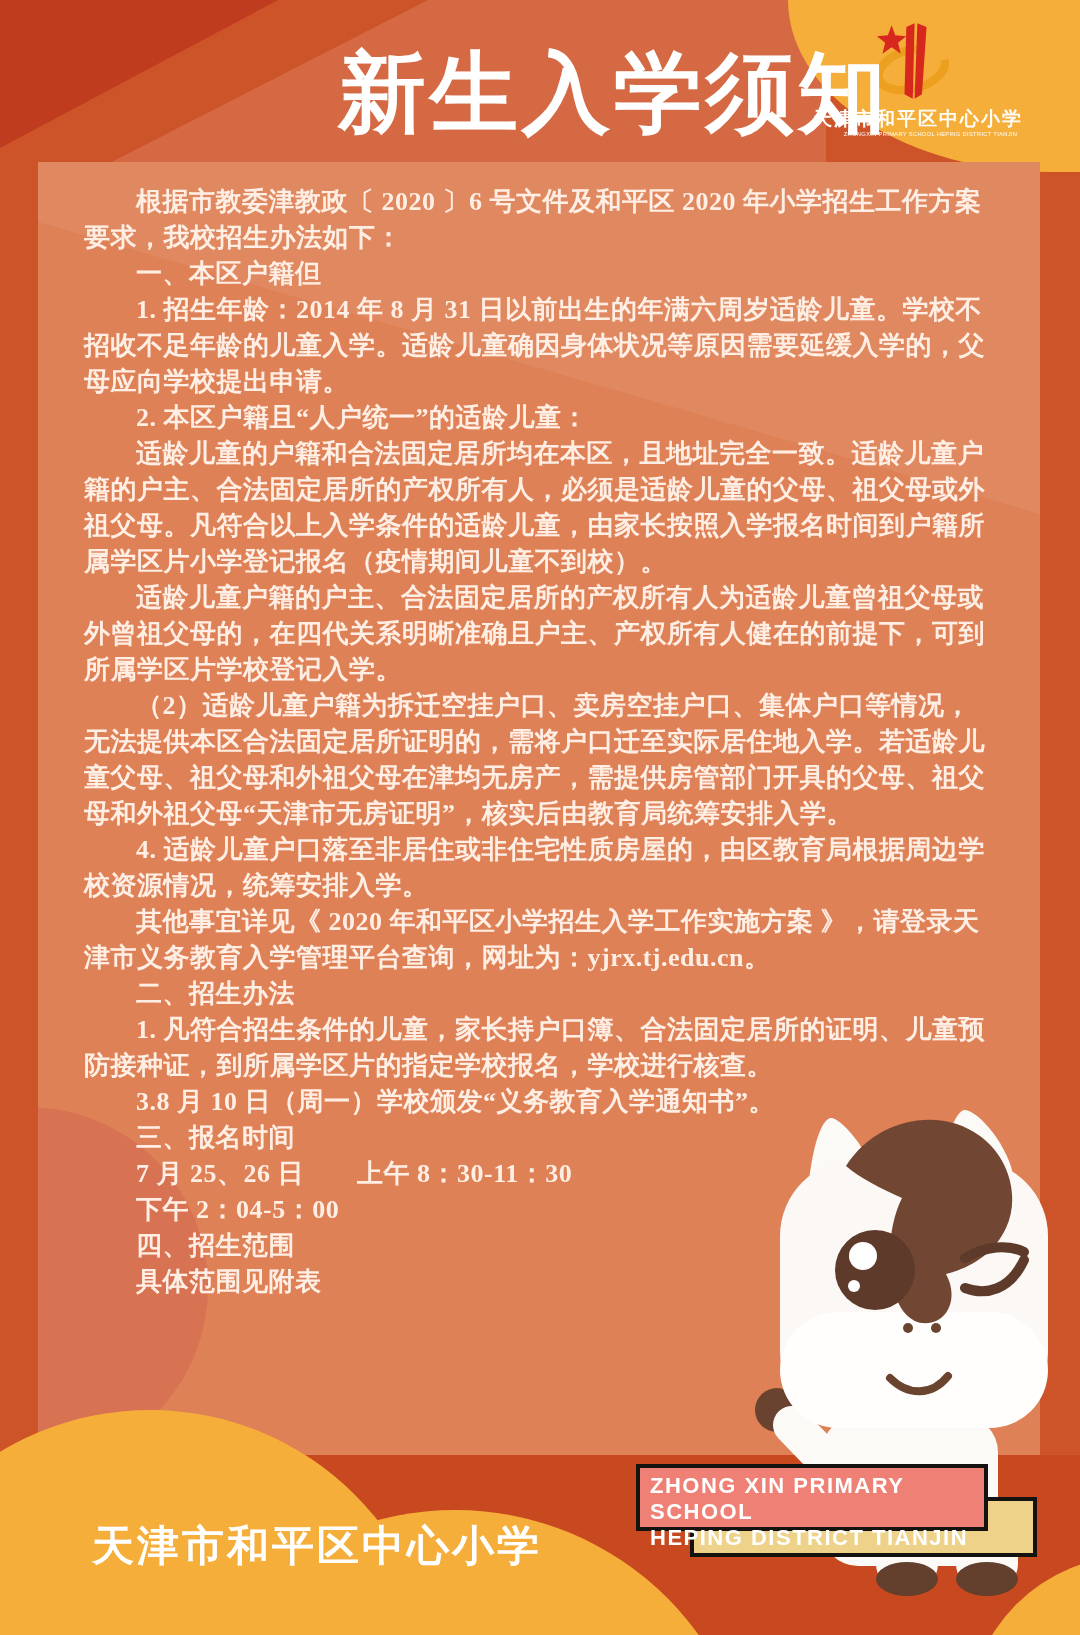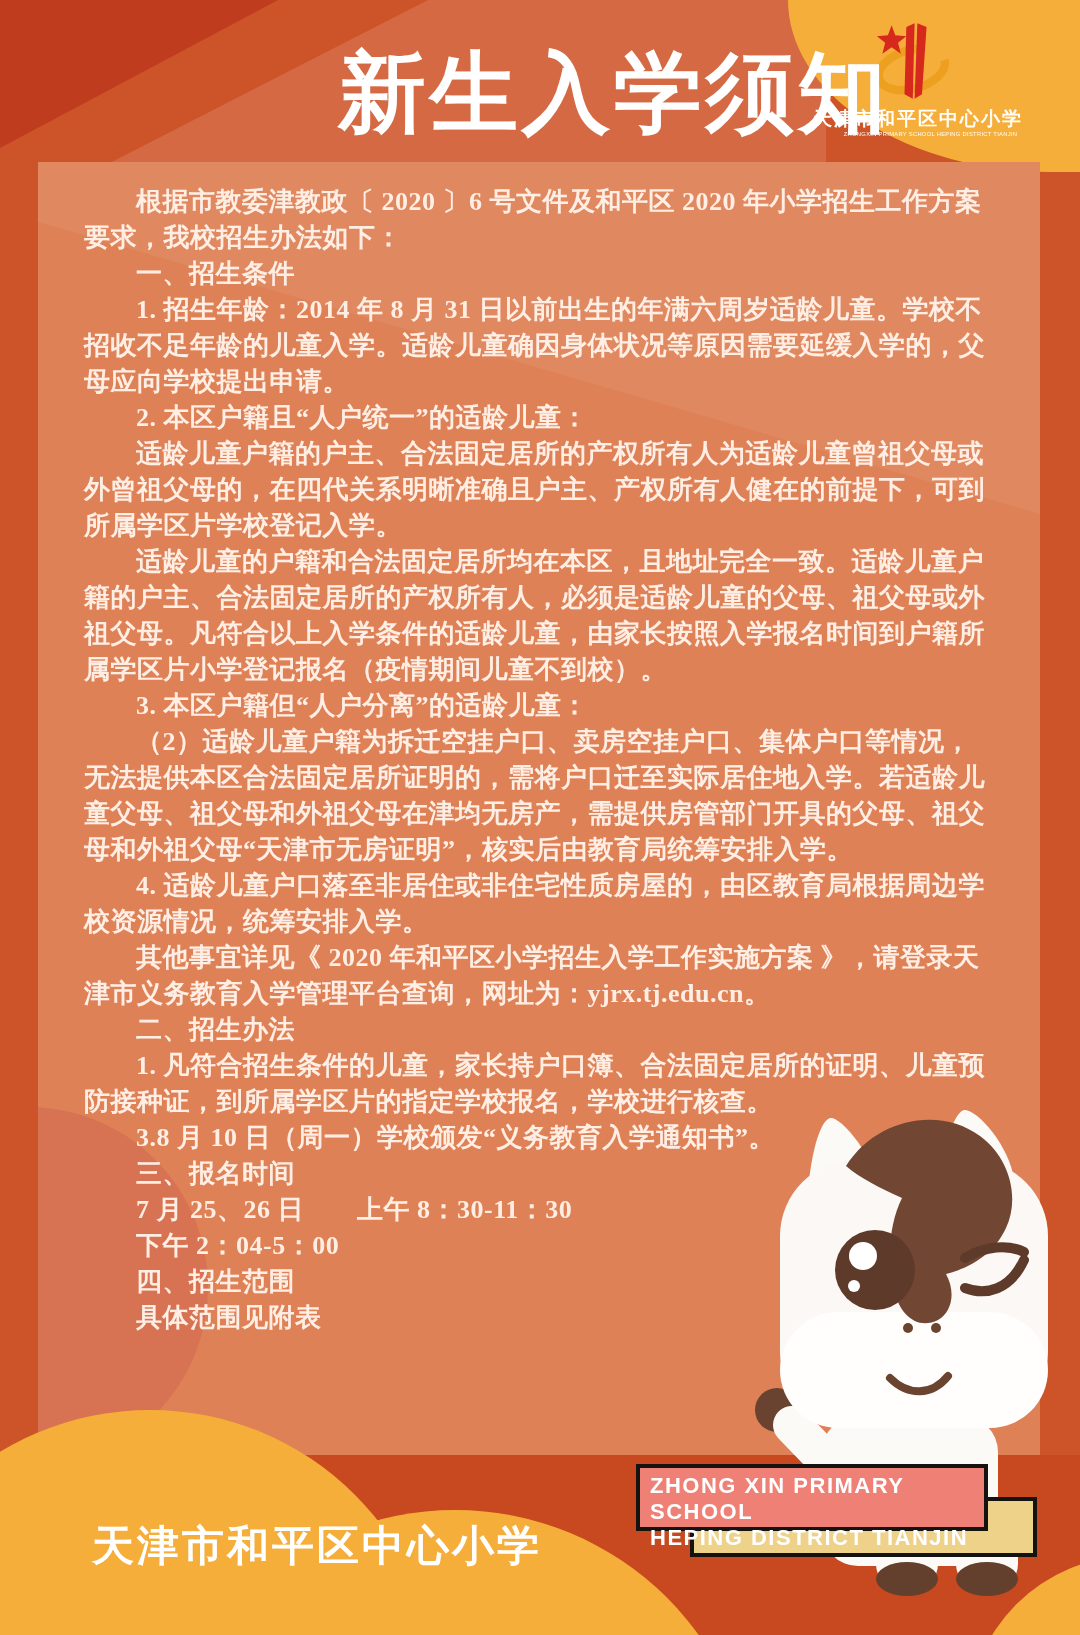--- a/index.html
+++ b/index.html
@@ -70,26 +70,25 @@
   <div class="logo-name">天津市和平区中心小学</div>
   <div class="logo-name-en">ZHONGXIN PRIMARY SCHOOL HEPING DISTRICT TIANJIN</div>
 
   <div class="title">新生入学须知</div>
 
   <div class="card">
     <div class="card-light"></div>
     <div class="card-blob"></div>
     <div class="content">
         <p>根据市教委津教政〔 2020 〕6 号文件及和平区 2020 年小学招生工作方案要求，我校招生办法如下：</p>
-        <p>一、招生条件</p>
+        <p>一、本区户籍但</p>
         <p>1. 招生年龄：2014 年 8 月 31 日以前出生的年满六周岁适龄儿童。学校不招收不足年龄的儿童入学。适龄儿童确因身体状况等原因需要延缓入学的，父母应向学校提出申请。</p>
         <p>2. 本区户籍且“人户统一”的适龄儿童：</p>
+        <p>适龄儿童的户籍和合法固定居所均在本区，且地址完全一致。适龄儿童户籍的户主、合法固定居所的产权所有人，必须是适龄儿童的父母、祖父母或外祖父母。凡符合以上入学条件的适龄儿童，由家长按照入学报名时间到户籍所属学区片小学登记报名（疫情期间儿童不到校）。</p>
         <p>适龄儿童户籍的户主、合法固定居所的产权所有人为适龄儿童曾祖父母或外曾祖父母的，在四代关系明晰准确且户主、产权所有人健在的前提下，可到所属学区片学校登记入学。</p>
-        <p>适龄儿童的户籍和合法固定居所均在本区，且地址完全一致。适龄儿童户籍的户主、合法固定居所的产权所有人，必须是适龄儿童的父母、祖父母或外祖父母。凡符合以上入学条件的适龄儿童，由家长按照入学报名时间到户籍所属学区片小学登记报名（疫情期间儿童不到校）。</p>
-        <p>3. 本区户籍但“人户分离”的适龄儿童：</p>
         <p>（2）适龄儿童户籍为拆迁空挂户口、卖房空挂户口、集体户口等情况，无法提供本区合法固定居所证明的，需将户口迁至实际居住地入学。若适龄儿童父母、祖父母和外祖父母在津均无房产，需提供房管部门开具的父母、祖父母和外祖父母“天津市无房证明”，核实后由教育局统筹安排入学。</p>
         <p>4. 适龄儿童户口落至非居住或非住宅性质房屋的，由区教育局根据周边学校资源情况，统筹安排入学。</p>
         <p>其他事宜详见《 2020 年和平区小学招生入学工作实施方案 》，请登录天津市义务教育入学管理平台查询，网址为：yjrx.tj.edu.cn。</p>
         <p>二、招生办法</p>
         <p>1. 凡符合招生条件的儿童，家长持户口簿、合法固定居所的证明、儿童预防接种证，到所属学区片的指定学校报名，学校进行核查。</p>
         <p>3.8 月 10 日（周一）学校颁发“义务教育入学通知书”。</p>
         <p>三、报名时间</p>
         <p>7 月 25、26 日　　上午 8：30-11：30</p>
         <p>下午 2：04-5：00</p>
         <p>四、招生范围</p>

